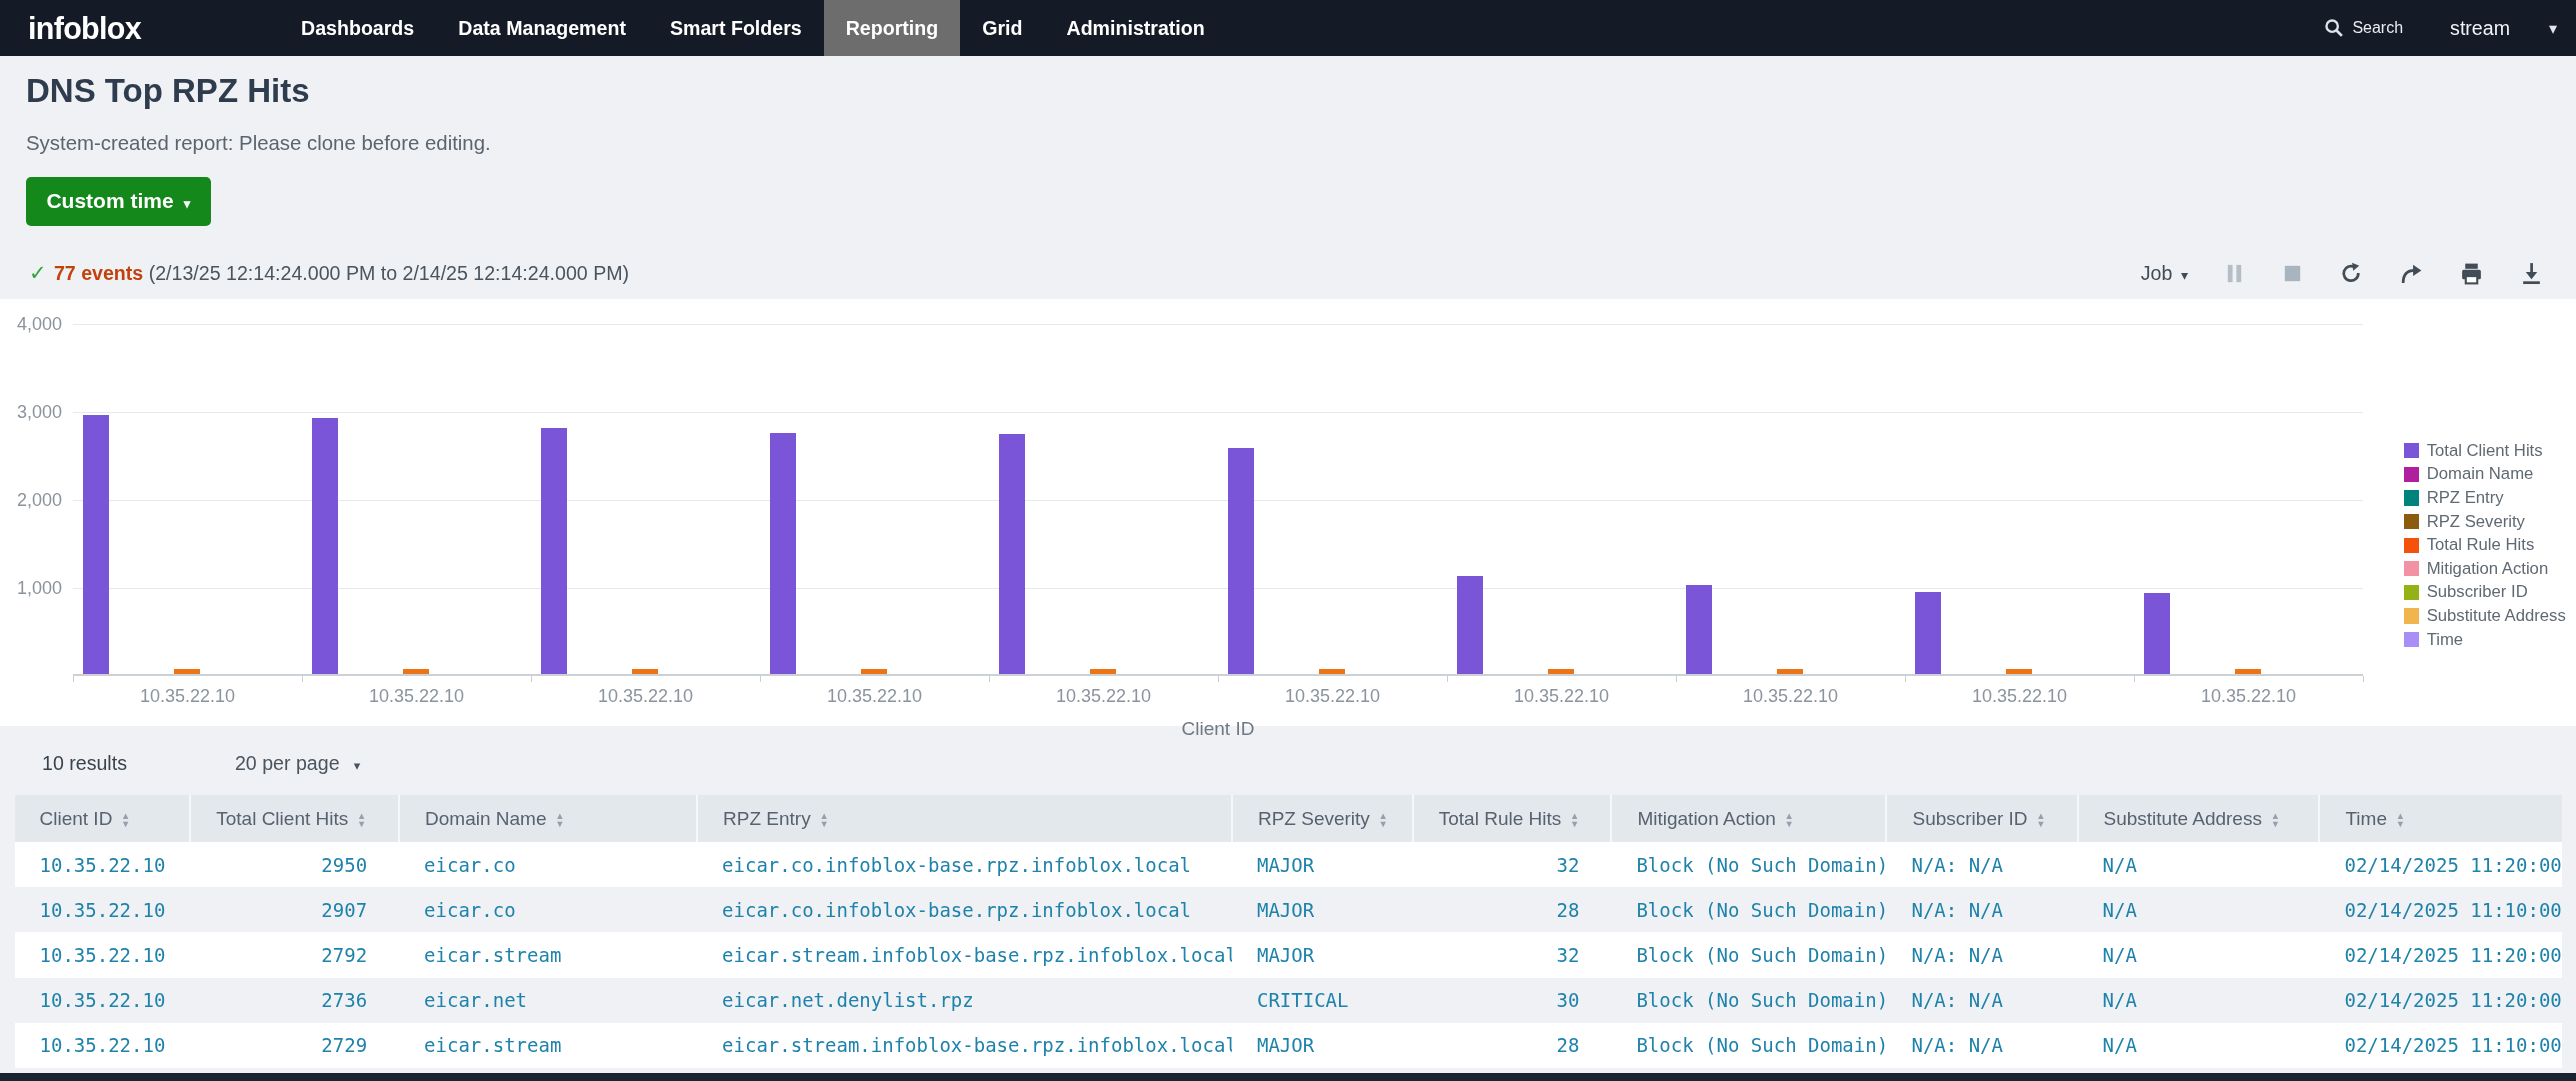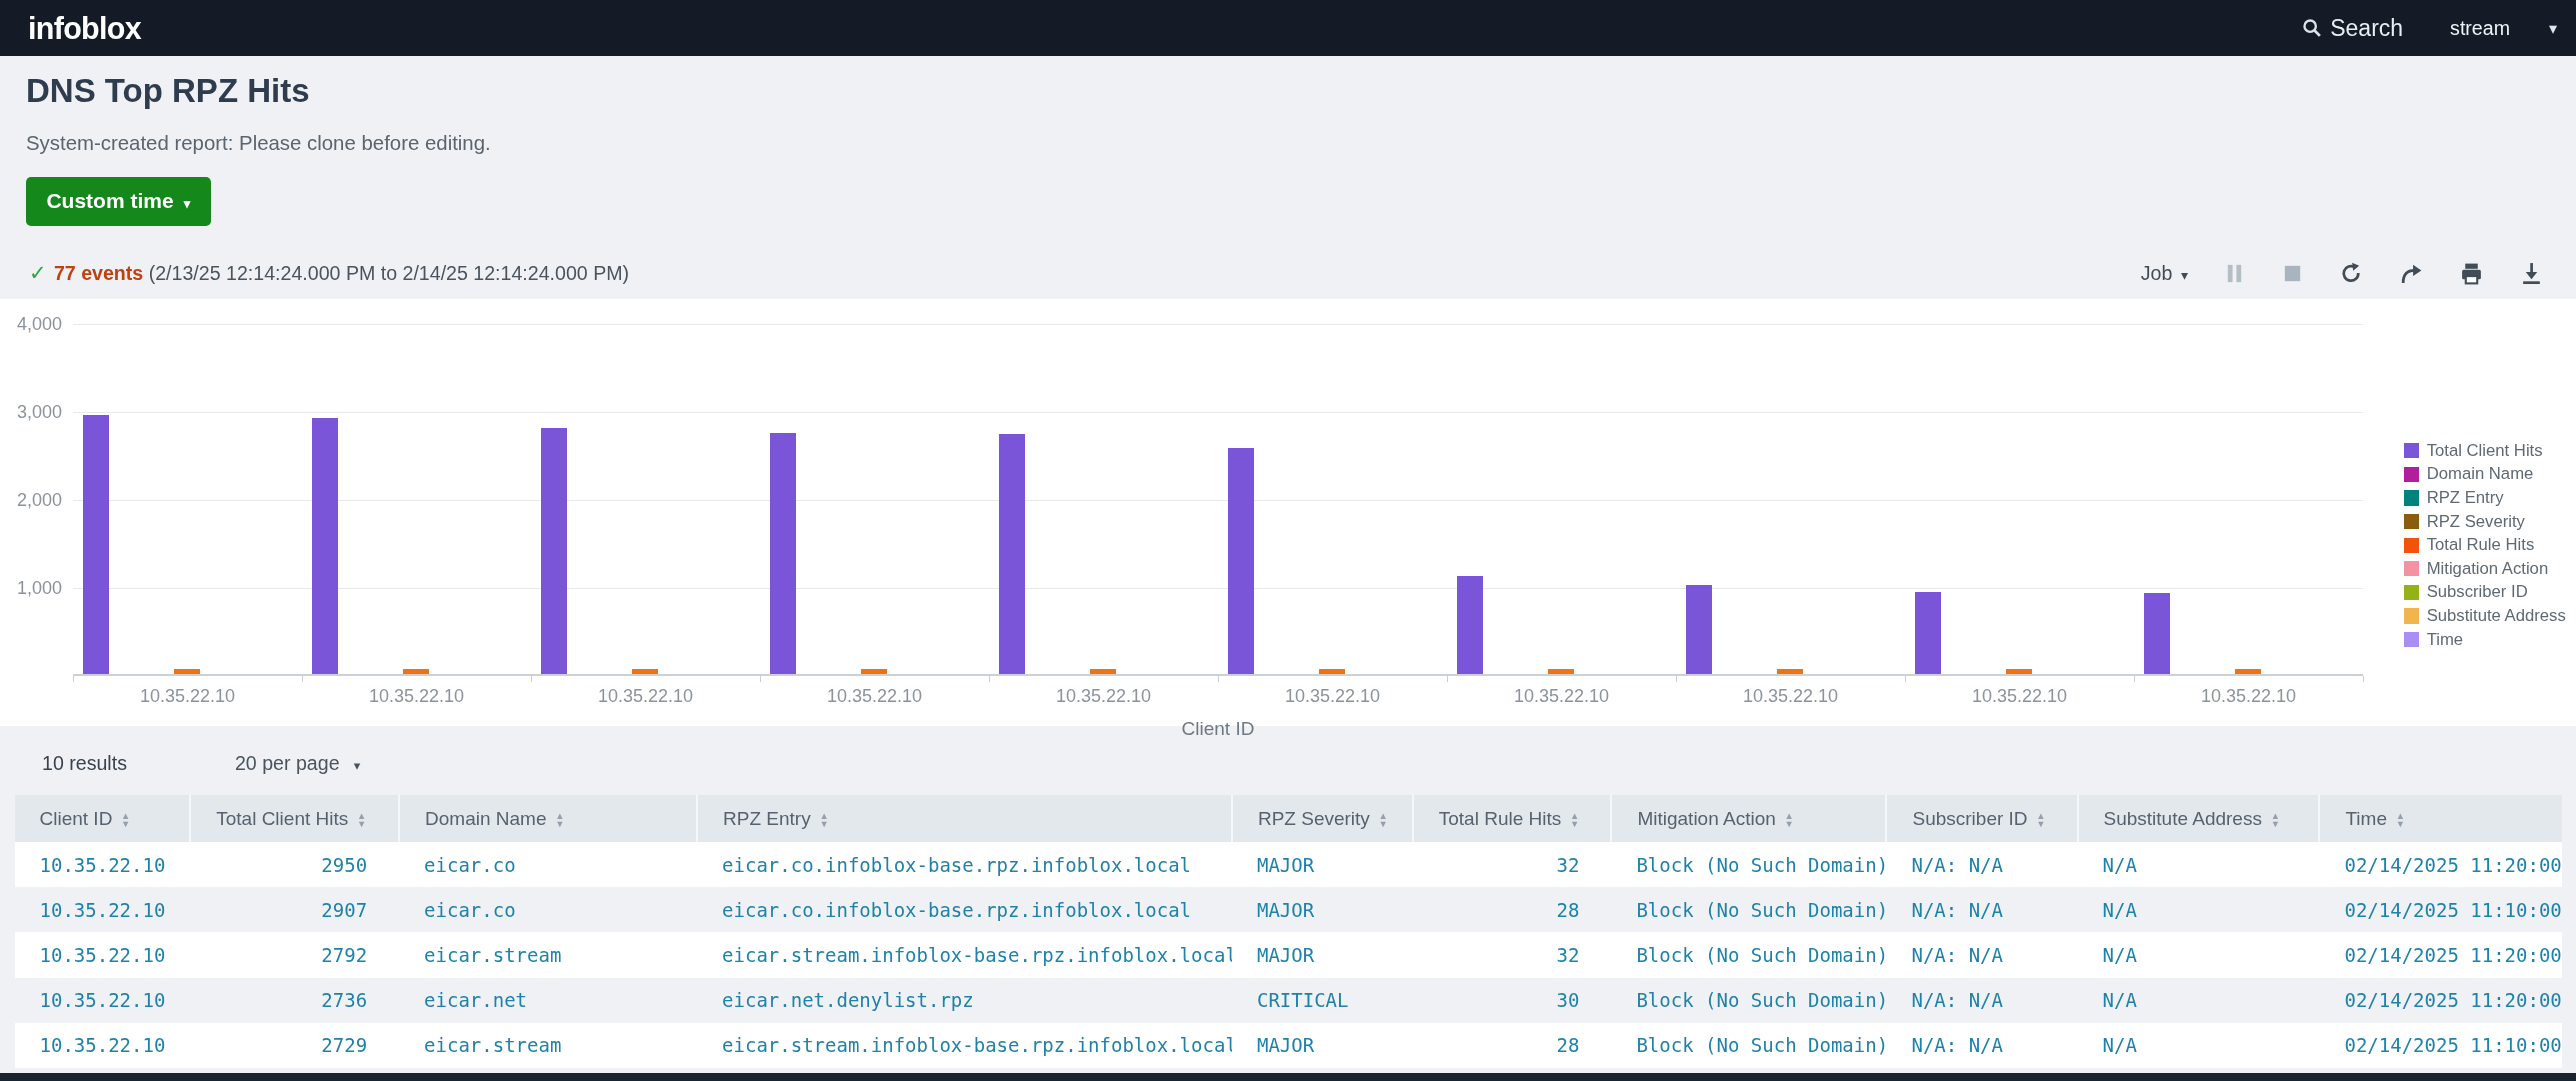--- a/index.html
+++ b/index.html
@@ -10,21 +10,21 @@
     font-family:"Liberation Sans", sans-serif;
     position:relative;
   }
   
   .topnav { height:56px; background:#141b27; display:flex; align-items:stretch; color:#fff; }
   .logo { display:flex; align-items:center; padding:0 29px 0 28px; font-size:30.5px; font-weight:bold; letter-spacing:-0.7px; color:#fff; }
   .nav-items { display:flex; align-items:stretch; margin-left:109px; }
   .nav-item { display:flex; align-items:center; padding:0 22px; font-size:19.6px; font-weight:bold; color:#fff; cursor:pointer; }
   .nav-item.active { background:#6d6d6d; }
   .nav-right { margin-left:auto; display:flex; align-items:center; padding-right:19px; }
-  .search-box { display:flex; align-items:center; gap:7.3px; font-size:23px; color:#e8edf2; cursor:pointer; }
+  .search-box { display:flex; align-items:center; gap:7.3px; font-size:16px; color:#e8edf2; cursor:pointer; }
   .nav-user { font-size:19.6px; color:#f0f4f8; margin-left:47px; cursor:pointer; }
   .nav-caret { color:#dfe5ea; font-size:16px; margin-left:39px; cursor:pointer; }
 
   
   .header-row { display:flex; justify-content:space-between; align-items:flex-start; padding:11.6px 26px 0 26px; }
   h1.page-title { margin:4.4px 0 0 0; font-size:33px; font-weight:bold; color:#2e3c4e; }
   .btn-group { display:flex; border:1.5px solid #ccd4db; border-radius:5.8px; background:#fcfdfe; overflow:hidden; margin-top:7.3px; }
   .btn-group button { font-family:"Liberation Sans",sans-serif; font-size:19.6px; color:#5a6571; padding:11px 23px; background:transparent; border:none; border-left:1.5px solid #ccd4db; cursor:pointer; white-space:nowrap; }
   .btn-group button:first-child { border-left:none; }
   .caret { font-size:14px; margin-left:8.7px; color:#5a6571; }
@@ -77,20 +77,28 @@
   .bottom-bar { position:absolute; left:0; bottom:0; width:100%; height:8.7px; background:#1a2330; }
 </style>
 </head>
 <body>
 
 
 
 
 <nav class="topnav">
   <div class="logo">infoblox</div>
+  <div class="nav-items" id="nav-items">
+      <div class="nav-item">Dashboards</div>
+      <div class="nav-item">Data Management</div>
+      <div class="nav-item">Smart Folders</div>
+      <div class="nav-item active">Reporting</div>
+      <div class="nav-item">Grid</div>
+      <div class="nav-item">Administration</div>
+    </div>
   <div class="nav-right">
     <div class="search-box">
       <svg width="22" height="22" viewBox="0 0 24 24">
         <circle cx="10" cy="10" r="6.2" fill="none" stroke="#dbe2e8" stroke-width="2.6"></circle>
         <line x1="14.8" y1="14.8" x2="20.6" y2="20.6" stroke="#dbe2e8" stroke-width="3"></line>
       </svg>
       <span>Search</span>
     </div>
     <span class="nav-user">stream</span>
     <span class="nav-caret">▾</span>

